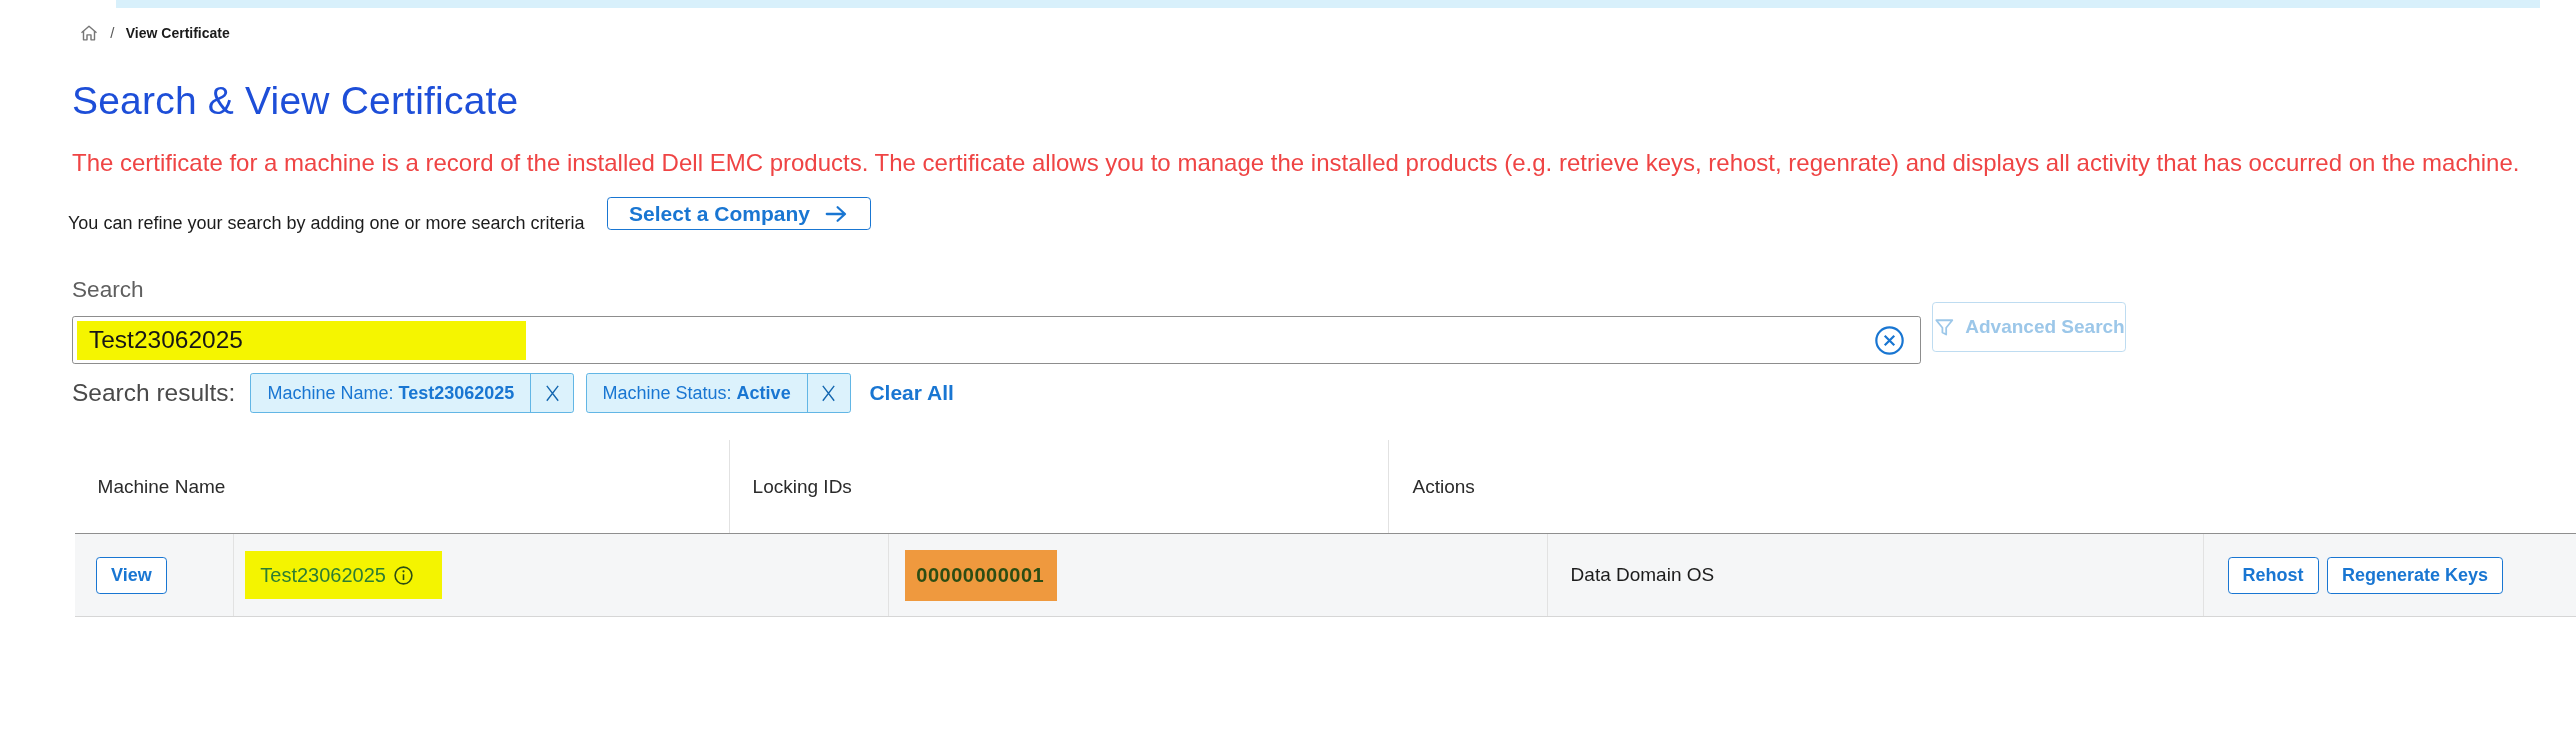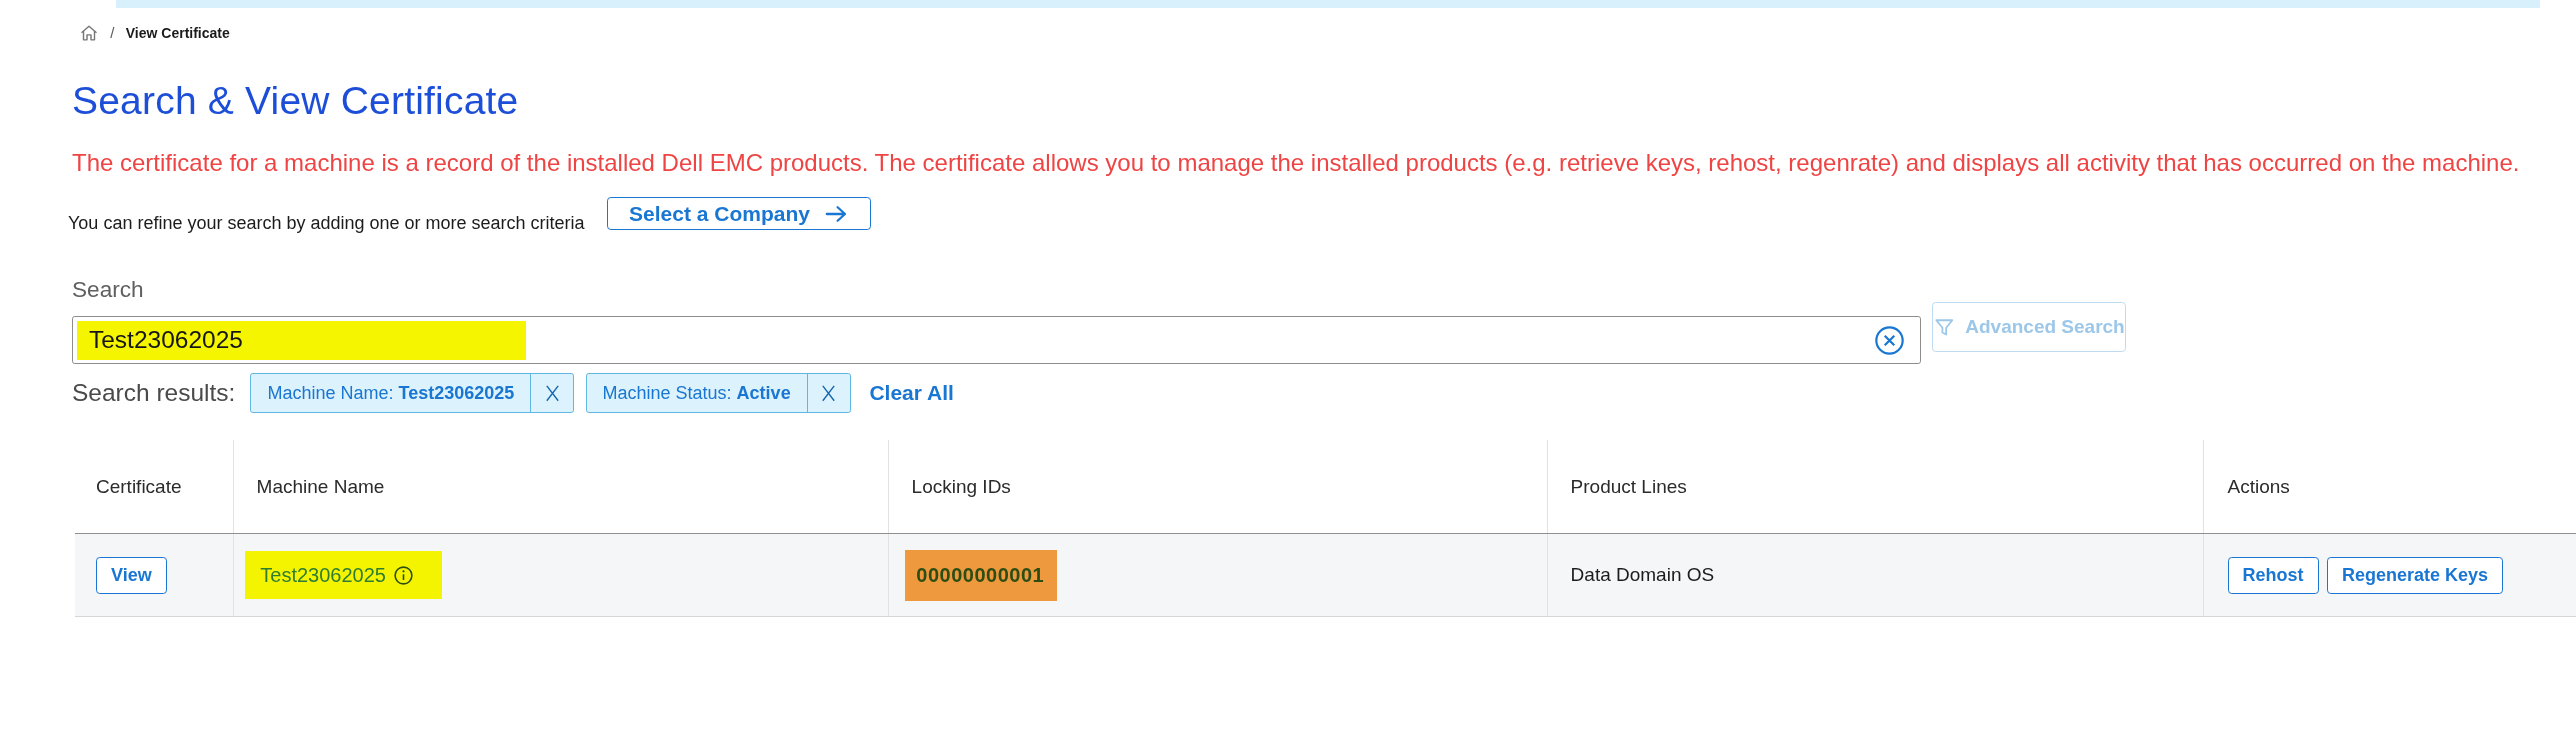--- a/index.html
+++ b/index.html
@@ -183,24 +183,22 @@
         </svg>
       </span>
     </span>
   </span>
 
   <span class="clear-all">Clear All</span>
 </div>
 
 <div class="abs results-table">
   <div class="t-row t-head">
-    <div class="t-cell sep c1">Certificate</div>
     <div class="t-cell sep c2">Machine Name</div>
     <div class="t-cell sep c3">Locking IDs</div>
-    <div class="t-cell sep c4">Product Lines</div>
     <div class="t-cell c5">Actions</div>
   </div>
 
   <div class="t-row t-body">
     <div class="t-cell sep c1">
       <button class="btn-outline">View</button>
     </div>
     <div class="t-cell sep c2">
       <span class="machine-highlight">
         <span>Test23062025</span>

